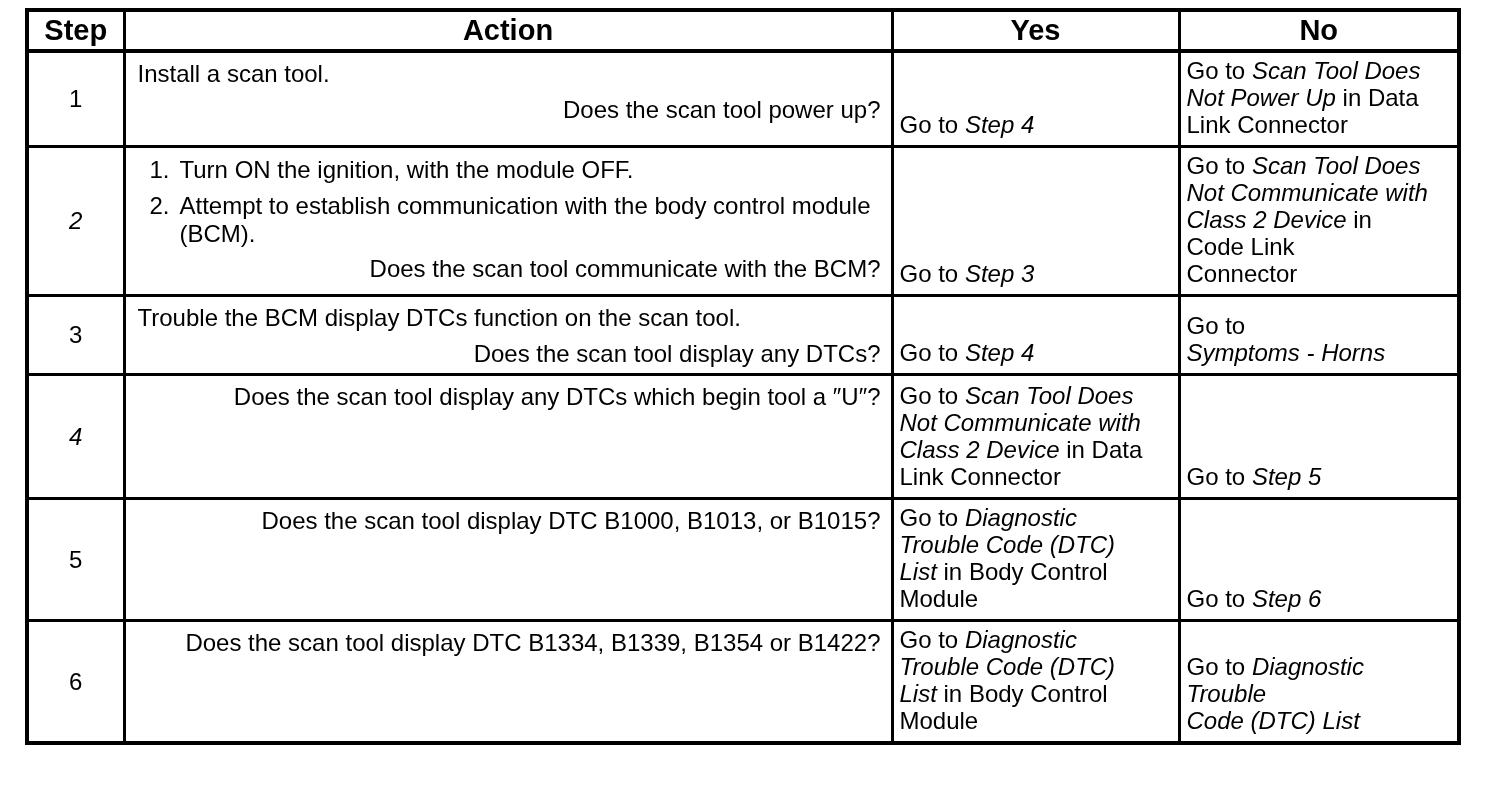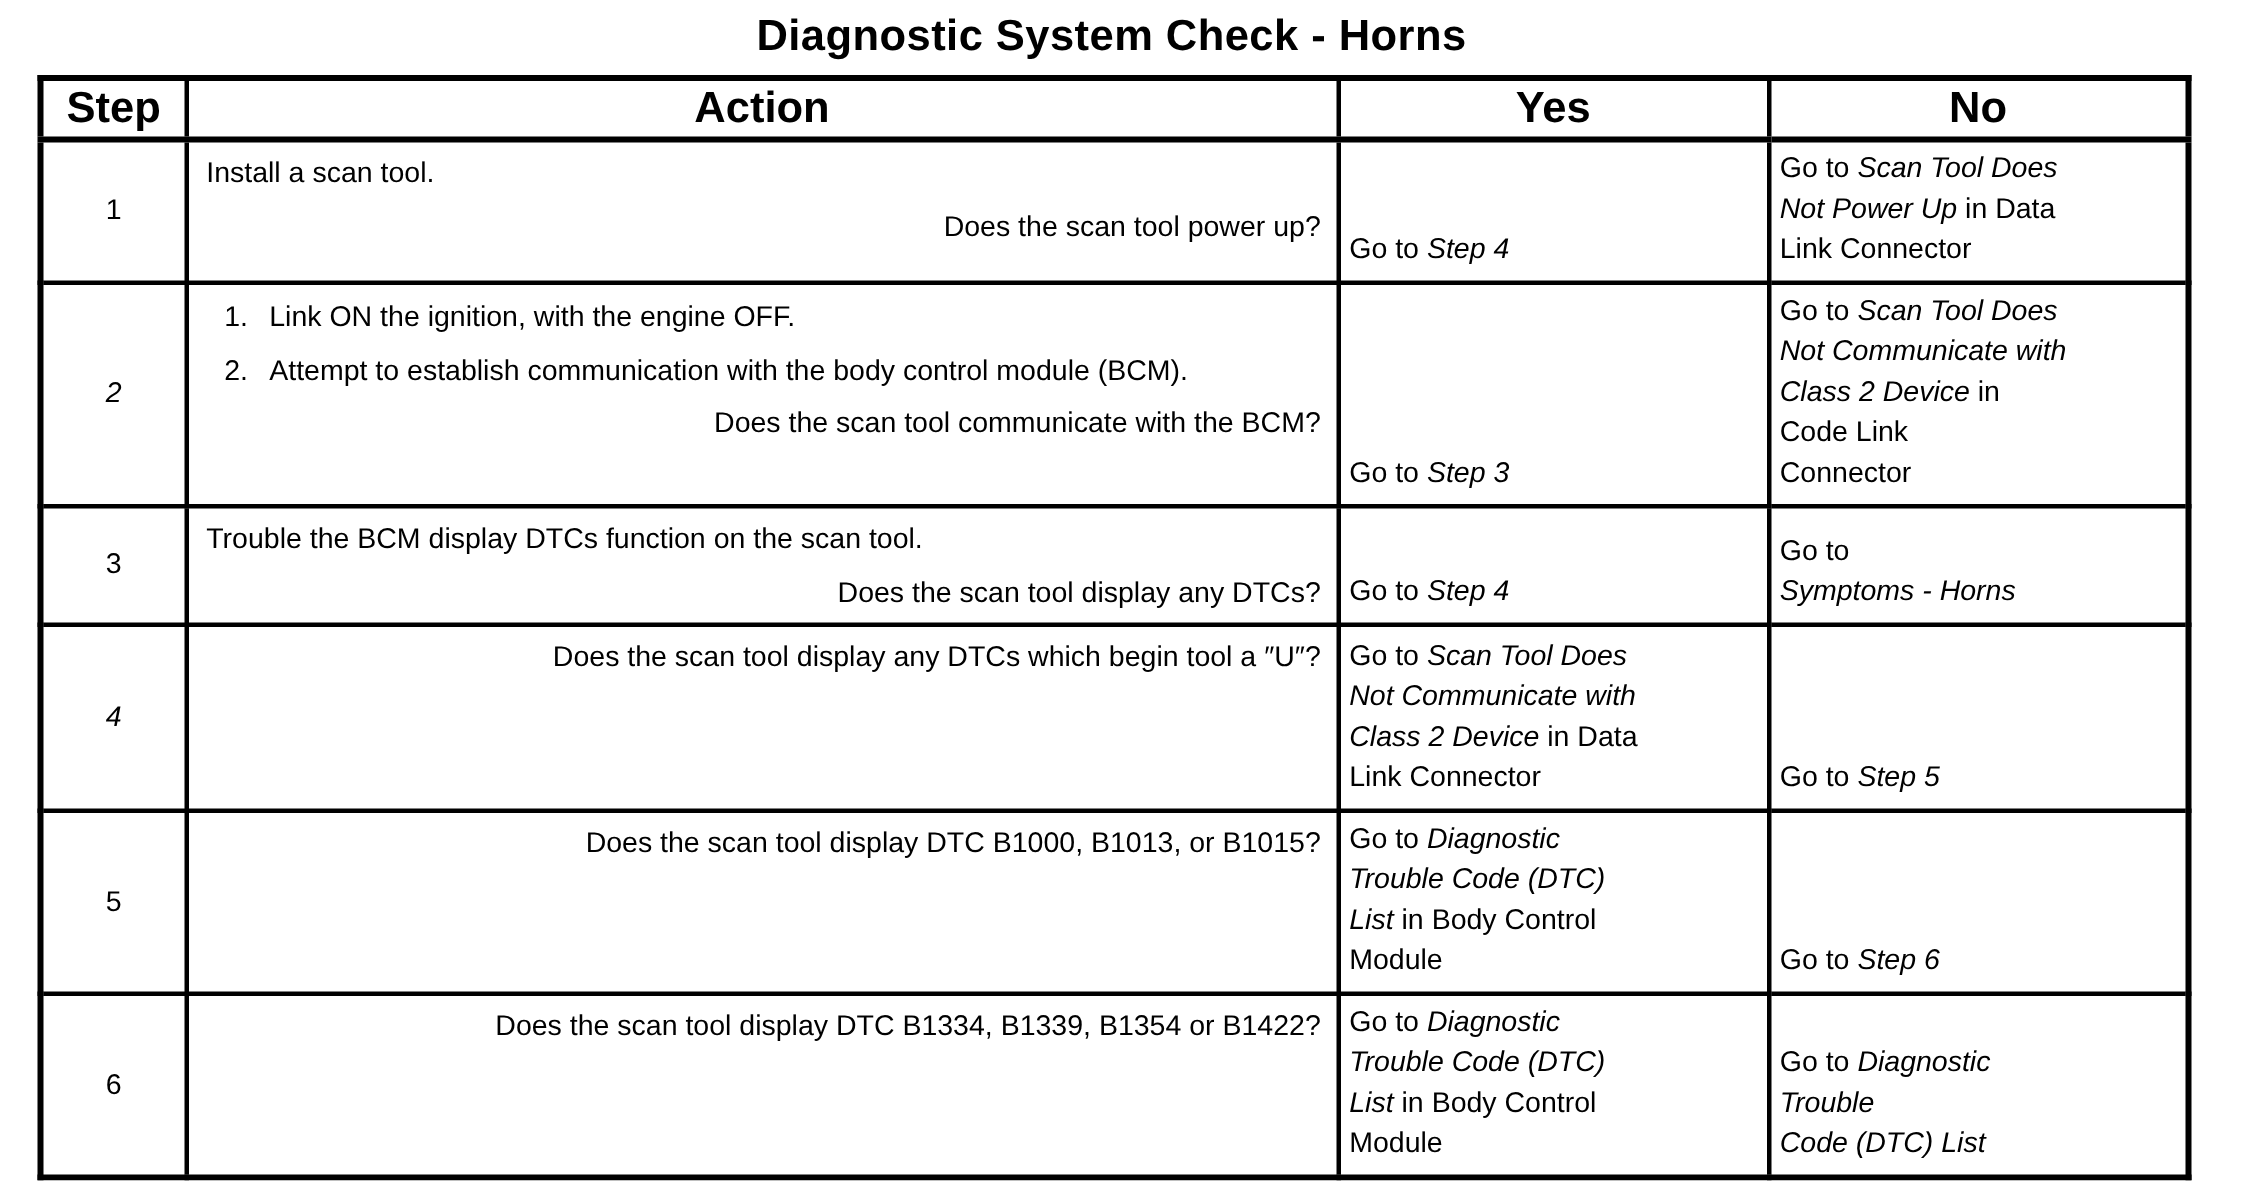--- a/index.html
+++ b/index.html
@@ -16,37 +16,36 @@
   th,td{border:3px solid #000;}
   thead tr{height:35px;}
   thead th{font-size:29px;font-weight:bold;text-align:center;
     padding:2px 4px;border-bottom:4px solid #000;}
   tbody tr:nth-child(1){height:95px;}
   tbody tr:nth-child(2){height:147px;}
   tbody tr:nth-child(3){height:71px;}
   tbody tr:nth-child(4){height:124px;}
   tbody tr:nth-child(5){height:118px;}
   tbody tr:nth-child(6){height:117px;}
-  td{font-size:19px;}
+  td{font-size:24px;}
   td.step-cell{text-align:center;vertical-align:middle;padding:0 4px;}
   td.action-cell{vertical-align:top;padding:5px 10px 6px 12px;}
   td.action-cell p{margin:3px 0 10px 0;line-height:26px;}
   td.action-cell p:last-child{margin-bottom:0;text-align:right;}
   .li{display:flex;padding-left:12px;margin:3px 0 8px 0;line-height:28px;}
   .num{flex:none;width:30px;}
   .li-text{flex:1 1 auto;}
   td.result-cell{vertical-align:bottom;text-align:left;
     padding:4px 6px 7px 6px;line-height:27px;}
   .it{font-style:italic;}
 </style>
 </head>
 <body>
 
 <div class="page">
-  <div class="doc-title">Diagnostic System Check - Horns</div>
   <table class="diag">
     <colgroup>
       <col class="c-step">
         <col class="c-action">
         <col class="c-yes">
         <col class="c-no">
     </colgroup>
     <thead>
       <tr>
         <th>Step</th>
@@ -63,21 +62,21 @@
             <p><span>Does the scan tool power up?</span></p>
           </td>
           <td class="result-cell"><span>Go to </span><span class="it">Step 4</span></td>
           <td class="result-cell"><span>Go to </span><span class="it">Scan Tool Does</span><br><span class="it">Not Power Up</span><span> in Data</span><br><span>Link Connector</span></td>
         </tr>
         <tr>
           <td class="step-cell it">2</td>
           <td class="action-cell">
             <div class="li">
               <span class="num">1.</span>
-              <span class="li-text"><span>Link ON the ignition, with the engine OFF.</span></span>
+              <span class="li-text"><span>Turn ON the ignition, with the module OFF.</span></span>
             </div>
             <div class="li">
               <span class="num">2.</span>
               <span class="li-text"><span>Attempt to establish communication with the body control module (BCM).</span></span>
             </div>
             <p><span>Does the scan tool communicate with the BCM?</span></p>
           </td>
           <td class="result-cell"><span>Go to </span><span class="it">Step 3</span></td>
           <td class="result-cell"><span>Go to </span><span class="it">Scan Tool Does</span><br><span class="it">Not Communicate with</span><br><span class="it">Class 2 Device</span><span> in</span><br><span>Code Link</span><br><span>Connector</span></td>
         </tr>

